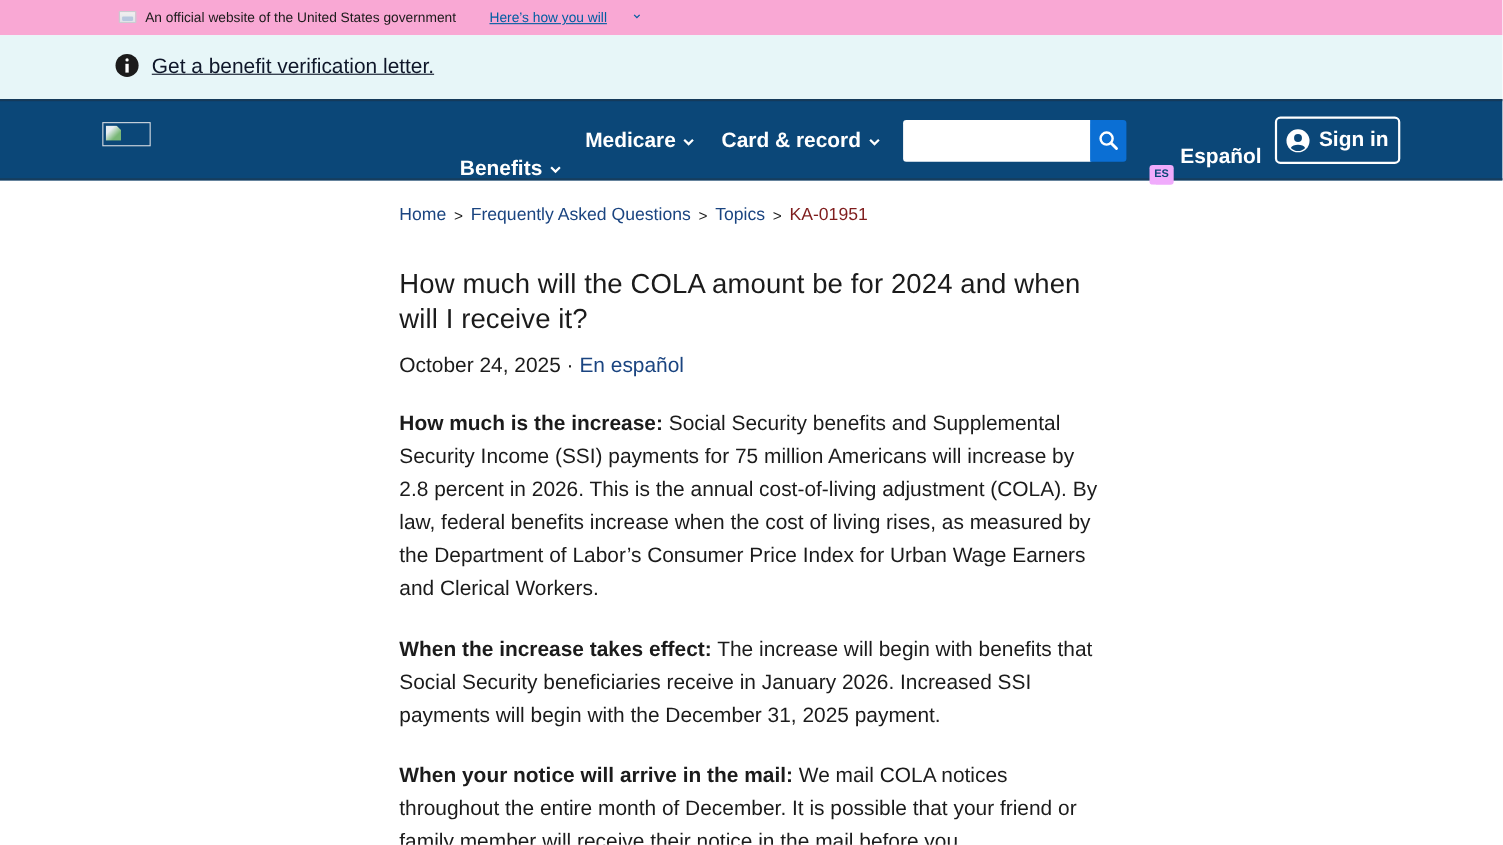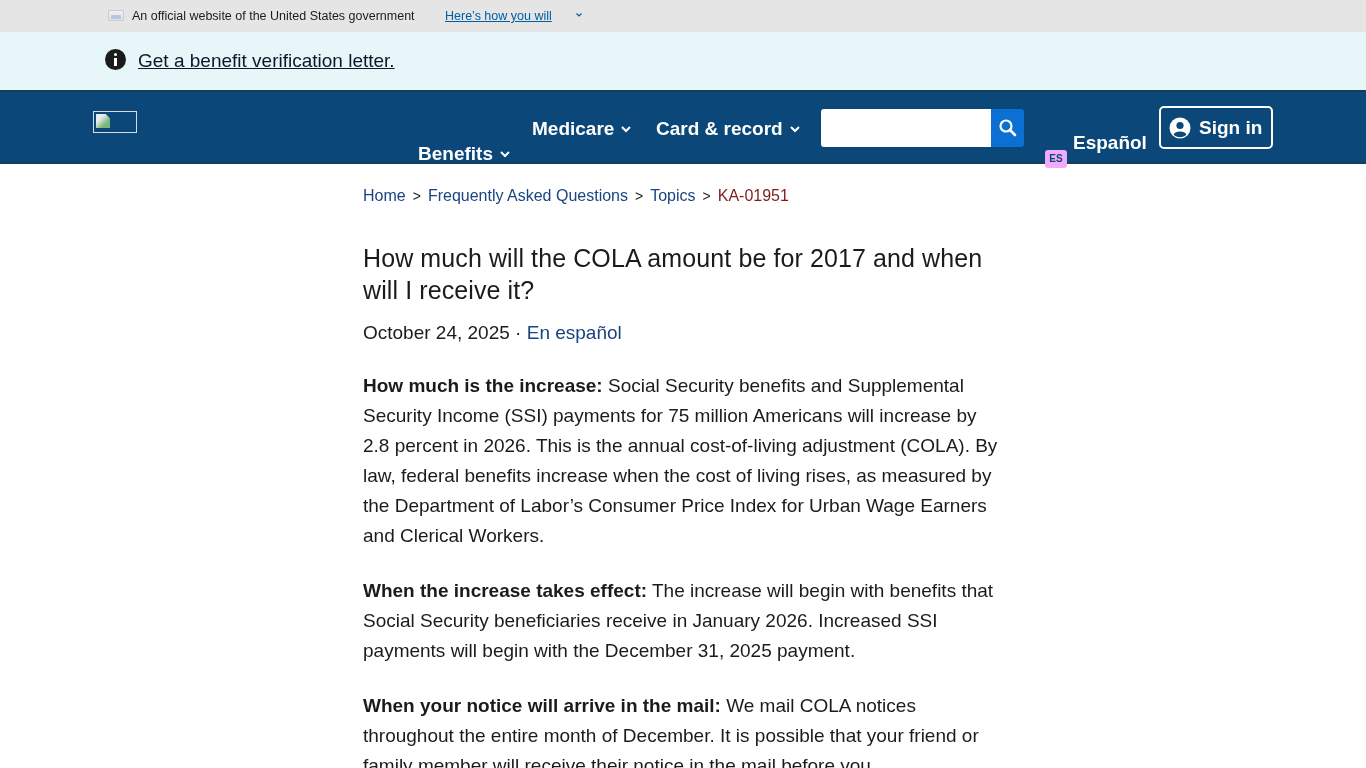--- a/index.html
+++ b/index.html
@@ -1,20 +1,20 @@
 <!DOCTYPE html>
 <html><head>
 <meta charset="utf-8">
 <style>
   * { box-sizing: border-box; margin: 0; padding: 0; }
   html, body { width: 1366px; height: 768px; overflow: hidden; background: #ffffff; }
   body { font-family: "Liberation Sans", "DejaVu Sans", sans-serif; color: #1b1b1b; position: relative; }
 
   
-  .gov-banner { position: absolute; left: 0; top: 0; width: 1366px; height: 32px; background: #e5e5e5; }
+  .gov-banner { position: absolute; left: 0; top: 0; width: 1366px; height: 32px; background: #f9a8d4; }
   .gov-flag { position: absolute; left: 108px; top: 10px; width: 16px; height: 11px; border: 1px solid #c9cdd1; background: linear-gradient(#f0f0f0, #dfe3e8); border-radius: 1px; }
   .gov-flag::after { content: ""; position: absolute; left: 2px; bottom: 1px; width: 10px; height: 4px; background: #b8c7df; border-radius: 1px; }
   .gov-text { position: absolute; left: 132px; top: 9px; font-size: 12.5px; color: #1b1b1b; line-height: 14px; white-space: nowrap; }
   .gov-link { position: absolute; left: 445px; top: 9px; font-size: 12.5px; color: #005ea2; text-decoration: underline; line-height: 14px; white-space: nowrap; cursor: pointer; }
   .gov-chev { position: absolute; left: 575px; top: 11px; width: 8px; height: 8px; }
 
   
   .alert-banner { position: absolute; left: 0; top: 32px; width: 1366px; height: 58px; background: #e7f6f8; }
   .alert-icon { position: absolute; left: 105px; top: 49px; width: 21px; height: 21px; border-radius: 50%; background: #1b1b1b; }
   .alert-icon::before { content: ""; position: absolute; left: 9px; top: 4px; width: 3px; height: 3px; background: #fff; border-radius: 50%; }
@@ -123,21 +123,21 @@
   <a class="crumb-link">Home</a>
   <span class="crumb-sep">&gt;</span>
   <a class="crumb-link">Frequently Asked Questions</a>
   <span class="crumb-sep">&gt;</span>
   <a class="crumb-link">Topics</a>
   <span class="crumb-sep">&gt;</span>
   <span class="crumb-current">KA-01951</span>
 </nav>
 
 <main class="article">
-  <h1 class="page-title">How much will the COLA amount be for 2017 and when will I receive it?</h1>
+  <h1 class="page-title">How much will the COLA amount be for 2024 and when will I receive it?</h1>
   <div class="meta">
     <span>October 24, 2025</span><span> · </span><a class="meta-link">En español</a>
   </div>
 
   <p class="para p1">
     <b>How much is the increase:</b><span> Social Security benefits and Supplemental Security Income (SSI) payments for 75 million Americans will increase by 2.8 percent in 2026. This is the annual cost-of-living adjustment (COLA). By law, federal benefits increase when the cost of living rises, as measured by the Department of Labor’s Consumer Price Index for Urban Wage Earners and Clerical Workers.</span>
   </p>
   <p class="para p2">
     <b>When the increase takes effect:</b><span> The increase will begin with benefits that Social Security beneficiaries receive in January 2026. Increased SSI payments will begin with the December 31, 2025 payment.</span>
   </p>

